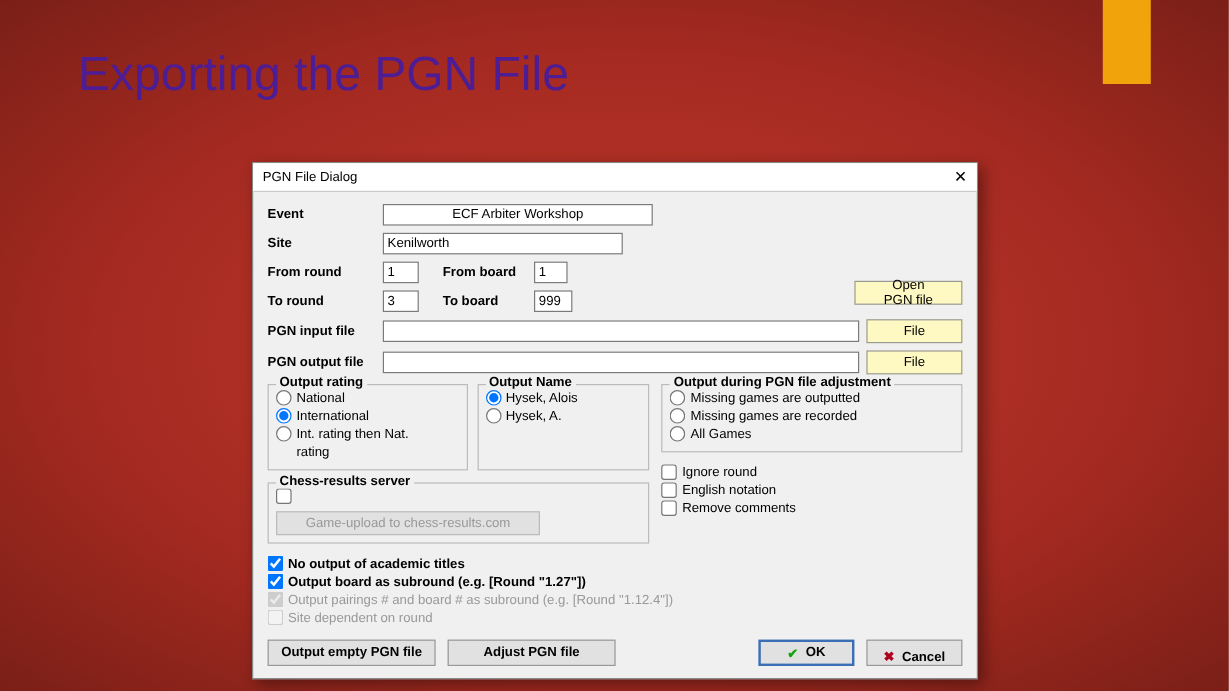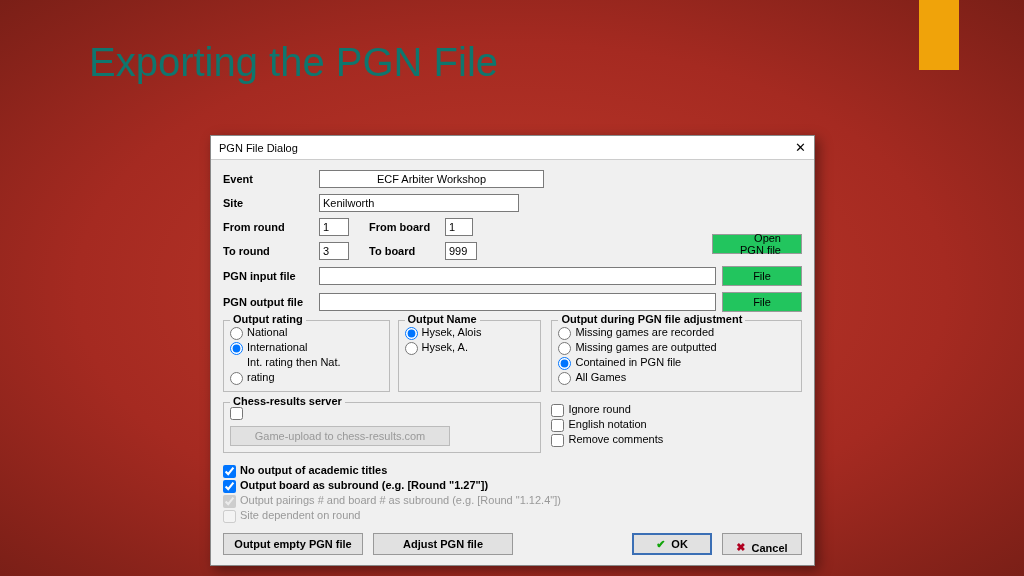--- a/index.html
+++ b/index.html
@@ -8,21 +8,21 @@
     background: radial-gradient(ellipse at center, #c0392b 0%, #a52a21 60%, #7a1f17 100%);
     font-family: "Segoe UI", Arial, sans-serif;
     position: relative; overflow: hidden;
   }
   .accent-bar {
     position: absolute; top: 0; right: 65px;
     width: 40px; height: 70px; background: #f0a30a;
   }
   .slide-title {
     position: absolute; top: 40px; left: 65px;
-    color: #0f766e; font-size: 40px; font-weight: 300; margin-left: 24px;
+    color: #4c1d95; font-size: 40px; font-weight: 300;
   }
   .dialog {
     position: absolute; top: 135px; left: 210px;
     width: 605px; background: #f0f0f0;
     border: 1px solid #888; font-size: 11px; color: #000;
     box-shadow: 4px 4px 12px rgba(0,0,0,0.4);
   }
   .titlebar {
     display: flex; justify-content: space-between; align-items: center;
     padding: 4px 8px; background: #fff; border-bottom: 1px solid #ccc;
@@ -31,34 +31,34 @@
   .dlg-body { padding: 10px 12px 10px 12px; }
   .row { display: flex; align-items: center; margin-bottom: 6px; gap: 6px; }
   .lbl { width: 90px; font-weight: bold; }
   .lbl2 { width: 70px; font-weight: bold; }
   input[type=text].fld {
     height: 18px; border: 1px solid #7a7a7a; background: #fff;
     padding: 1px 3px; font-size: 11px;
   }
   .selected { background: #cce8ff; border: 1px solid #3399ff; text-align: center; }
   .btn {
-    height: 20px; background: #22c55e; border: 1px solid #999;
+    height: 20px; background: #fef9c3; border: 1px solid #999;
     font-size: 11px; padding: 0 20px; cursor: pointer;
-    display: inline-flex; align-items: center; justify-content: center; text-align: right;
+    display: inline-flex; align-items: center; justify-content: center;
   }
   .btn-wide { width: 80px; }
   .groupbox {
     border: 1px solid #bbb; padding: 4px 23px 6px 6px; margin: 2px 0;
     position: relative;
   }
   .groupbox .legend {
     position: absolute; top: -8px; left: 6px; background: #f0f0f0;
     padding: 0 3px; font-weight: bold; font-size: 11px;
   }
-  .radio-row, .check-row { display: flex; align-items: flex-end; gap: 4px; font-size: 11px; line-height: 15px; }
+  .radio-row, .check-row { display: flex; align-items: flex-start; gap: 4px; font-size: 11px; line-height: 15px; }
   .radio-row input, .check-row input { margin: 0; }
   .cols { display: flex; gap: 10px; margin-top: 4px; }
   .disabled { color: #999; }
   .footer-btns {
     display: flex; gap: 10px; margin-top: 10px; align-items: center;
   }
   .footer-btns .spacer { flex: 1; }
   .footer-btn {
     height: 22px; min-width: 110px; background: #e1e1e1;
     border: 1px solid #999; font-size: 11px; font-weight: bold;
@@ -168,29 +168,25 @@
               <input type="checkbox" style=""> 
             </label>
           <div class="inner-upload btn-disabled">Game-upload to chess-results.com</div>
         </div>
       </div>
       <div style="flex:1">
         <div class="groupbox">
           <span class="legend">Output during PGN file adjustment</span>
           <label class="radio-row">
               <input type="radio" name="oa" style=""> 
-              <span>Missing games are recorded</span>
+              <span>Missing games are outputted</span>
             </label>
           <label class="radio-row">
               <input type="radio" name="oa" style=""> 
-              <span>Missing games are outputted</span>
-            </label>
-          <label class="radio-row">
-              <input type="radio" name="oa" checked="" style=""> 
-              <span>Contained in PGN file</span>
+              <span>Missing games are recorded</span>
             </label>
           <label class="radio-row">
               <input type="radio" name="oa" style=""> 
               <span>All Games</span>
             </label>
         </div>
         <div style="margin-top:10px">
           <label class="check-row">
               <input type="checkbox" style=""> 
               <span>Ignore round</span>

